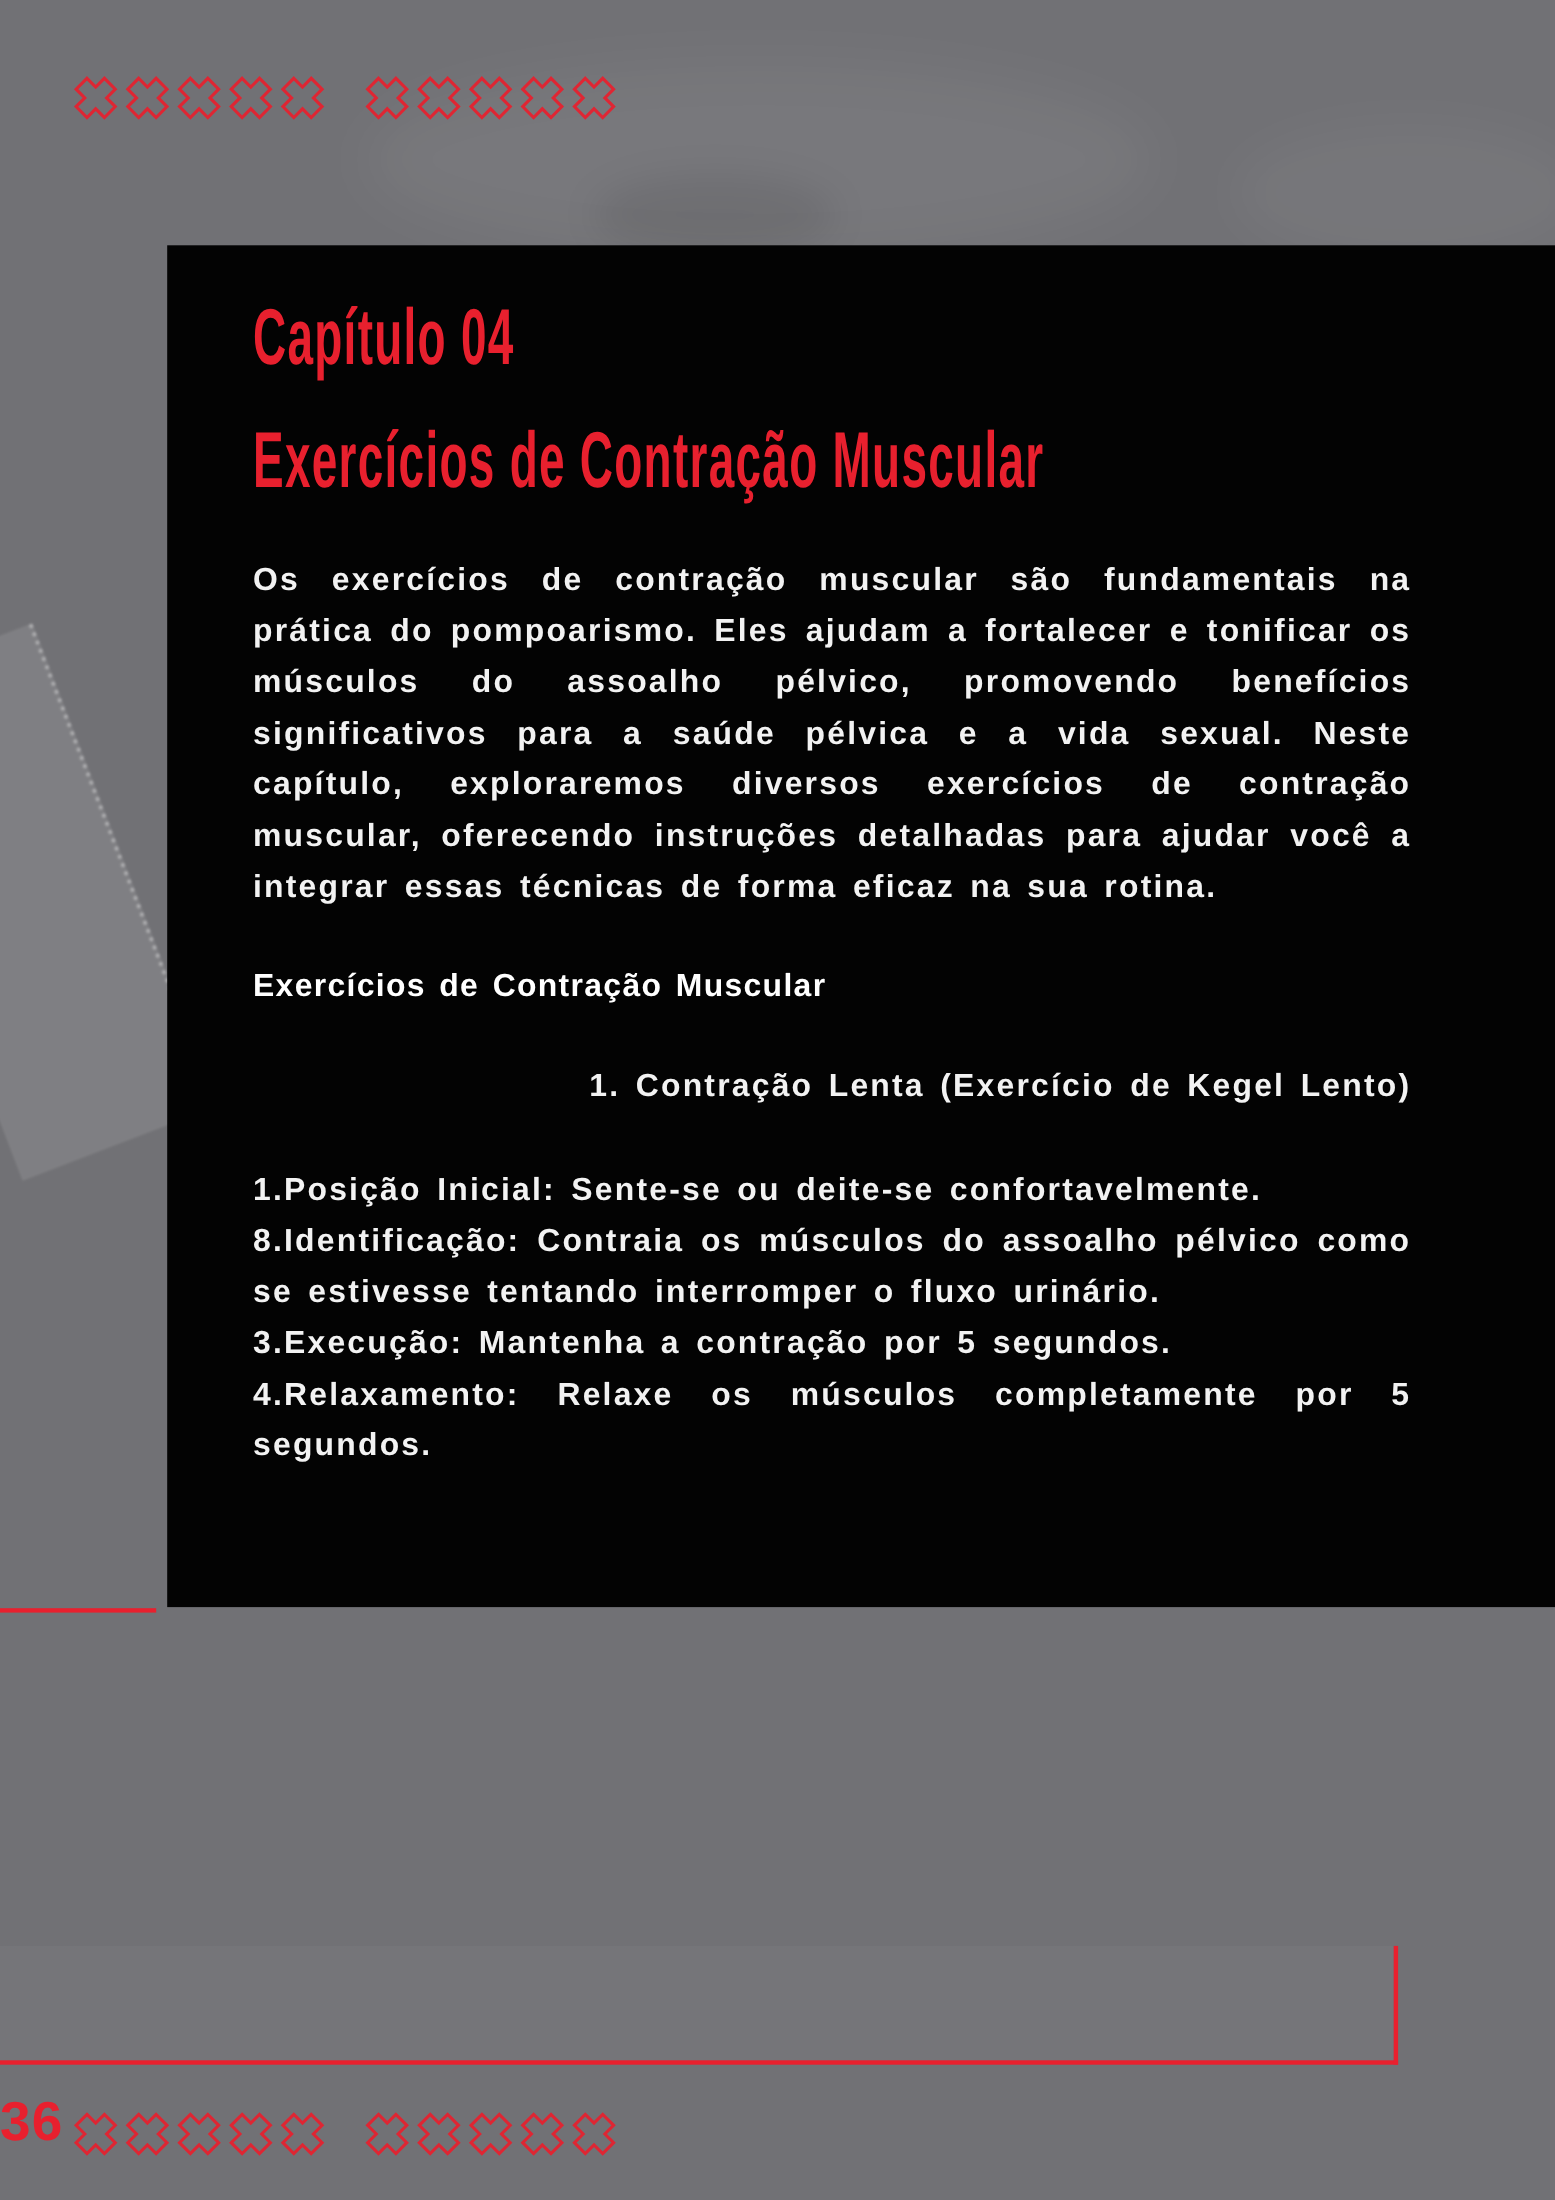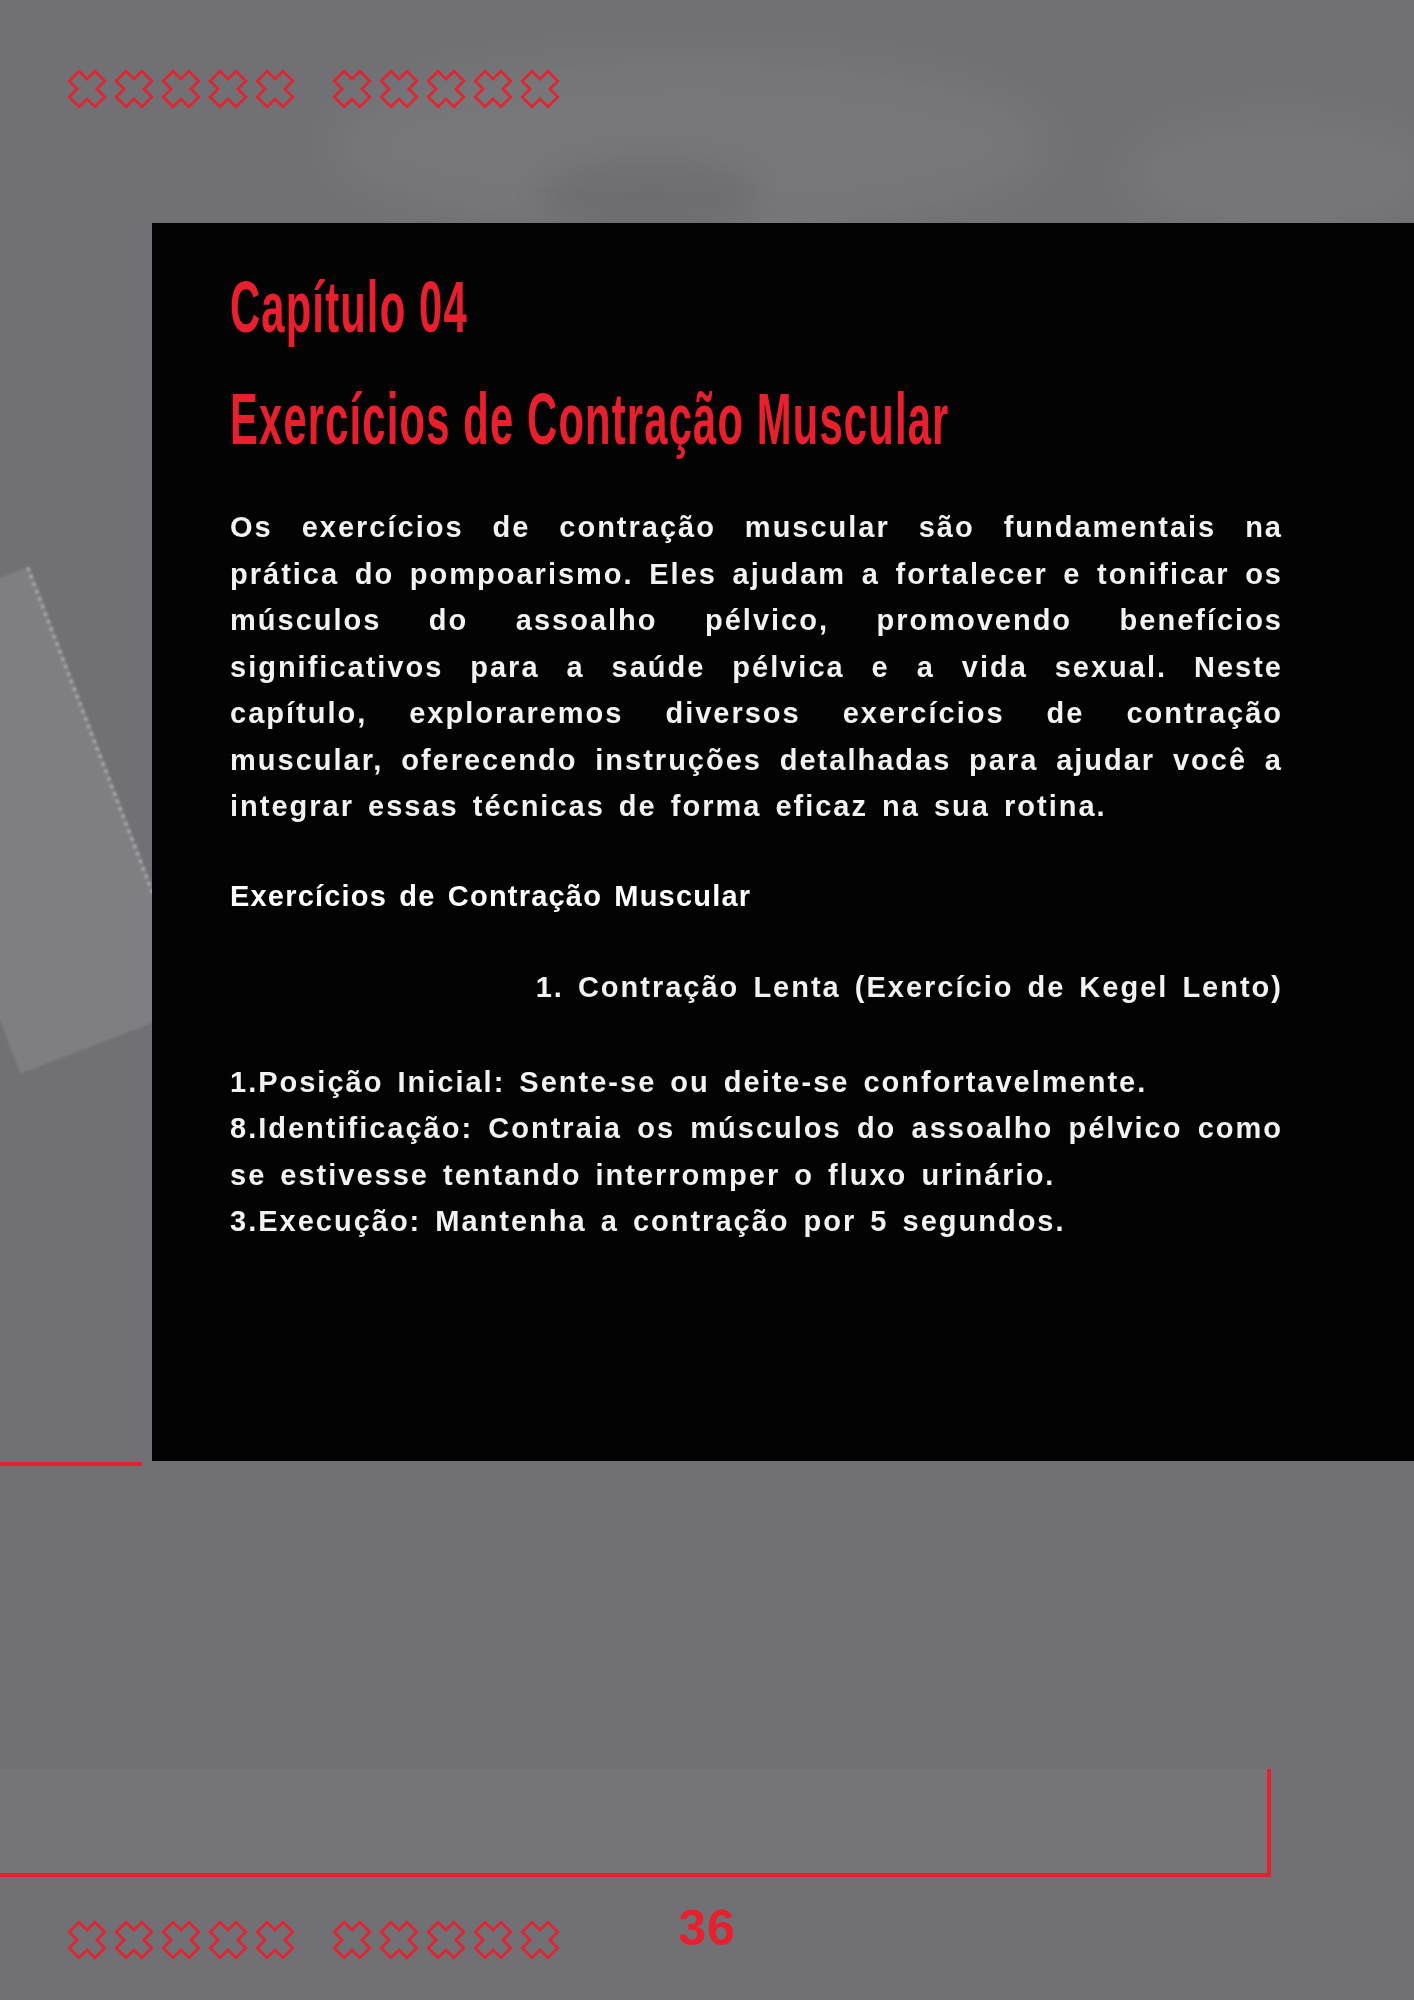--- a/index.html
+++ b/index.html
@@ -49,21 +49,21 @@
   .steps{margin-top:48px}
 
   
   .rule{position:absolute;background:var(--accent)}
   .rule-left{left:0;top:1462px;width:142px;height:4px}
   .rule-bottom{left:0;top:1873px;width:1271px;height:4px}
   .rule-vertical{left:1267px;top:1769px;width:4px;height:108px}
 
   
   .page-number{
-    position:absolute;left:0;top:1903px;width:100%;text-align:center;
+    position:absolute;left:0;top:1903px;width:100%;text-align:left;
     color:var(--accent);font-size:50px;font-weight:700;line-height:1;letter-spacing:1px;
   }
 </style>
 </head>
 <body>
 
 <div class="bg-shape bg-light-1"></div>
 <div class="bg-shape bg-light-2"></div>
 <div class="bg-shape bg-dark-1"></div>
 <div class="bg-shape bg-band"></div>
@@ -191,20 +191,21 @@
   <h3 class="section-heading">Exercícios de Contração Muscular</h3>
 
   <p class="body-text exercise-title">1. Contração Lenta (Exercício de Kegel Lento)</p>
 
 
 
   <div class="steps">
     <p class="body-text">1.Posição Inicial: Sente-se ou deite-se confortavelmente.</p>
     <p class="body-text">8.Identificação: Contraia os músculos do assoalho pélvico como se estivesse tentando interromper o fluxo urinário.</p>
     <p class="body-text">3.Execução: Mantenha a contração por 5 segundos.</p>
+    <p class="body-text">4.Relaxamento: Relaxe os músculos completamente por 5 segundos.</p>
   </div>
 </section>
 
 <div class="rule rule-left"></div>
 <div class="rule rule-bottom"></div>
 <div class="rule rule-vertical"></div>
 
 <div class="page-number">36</div>
 
 </body></html>

